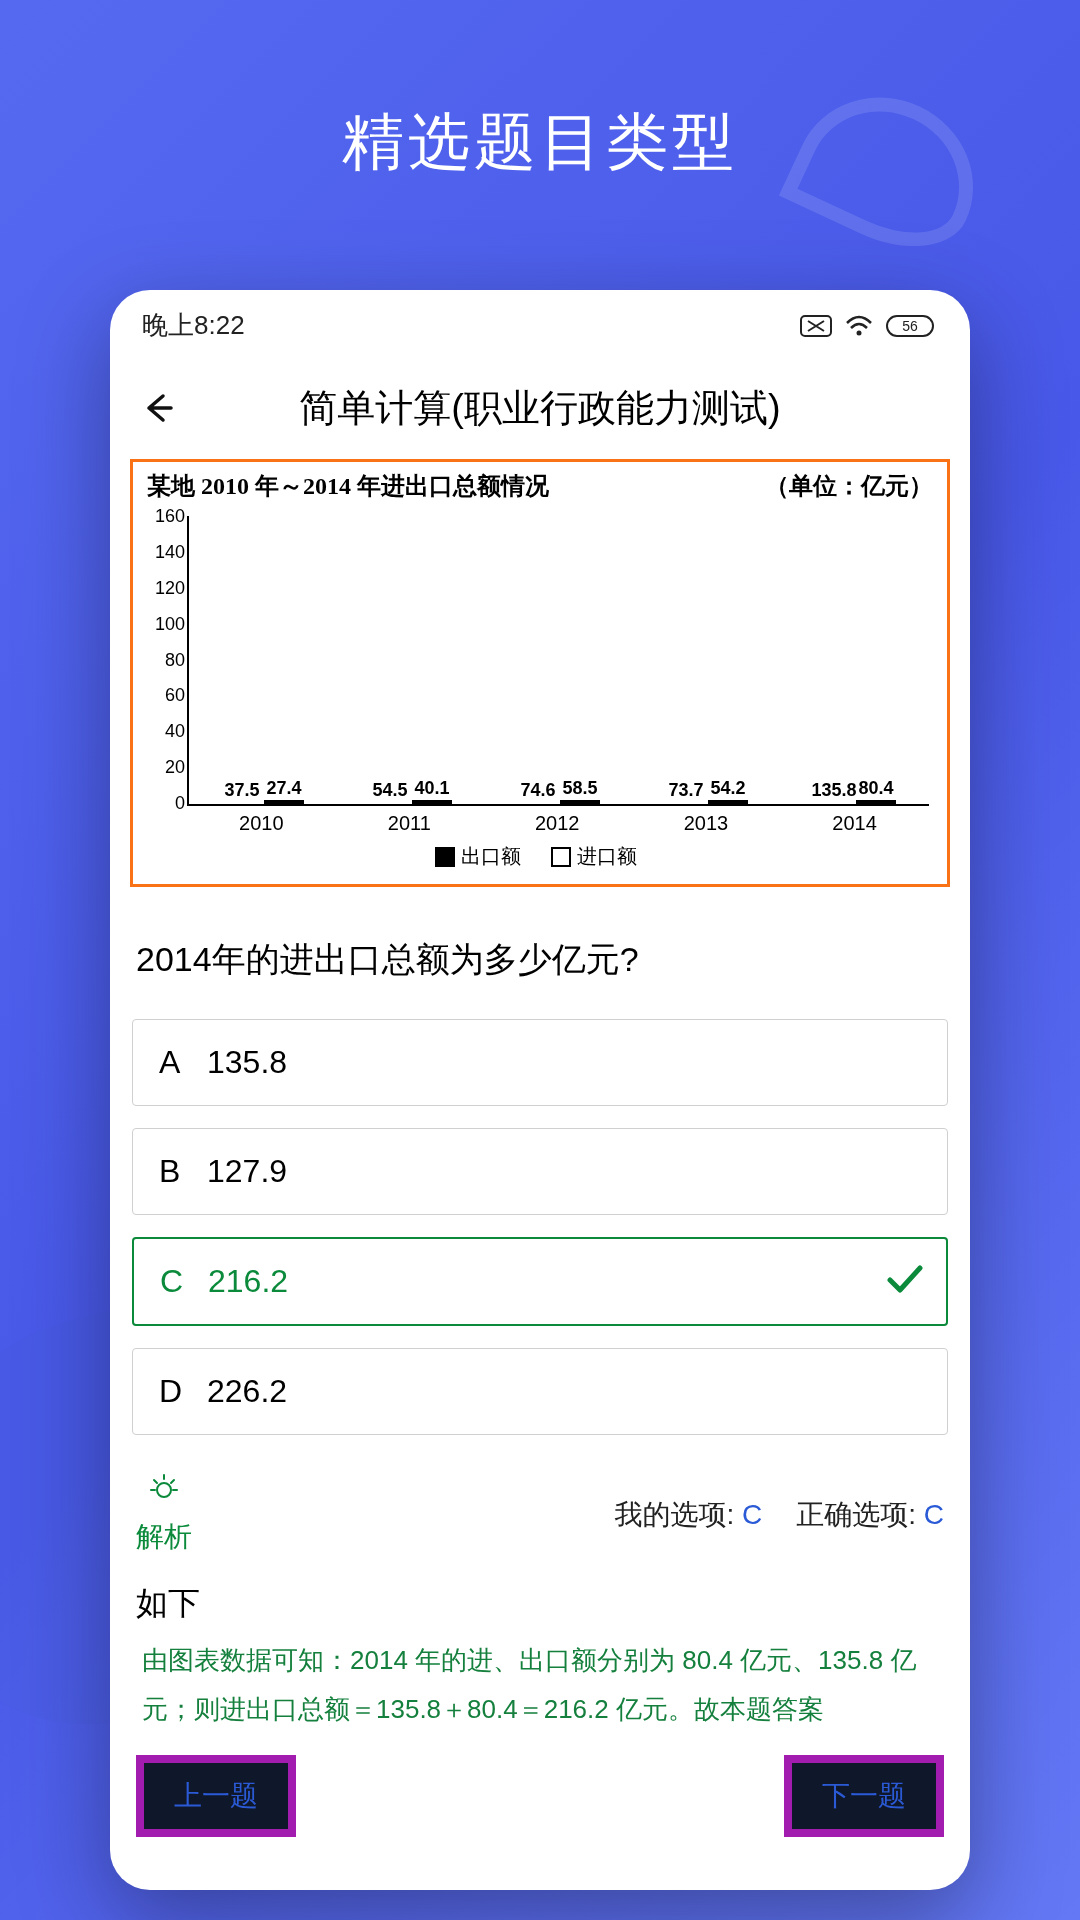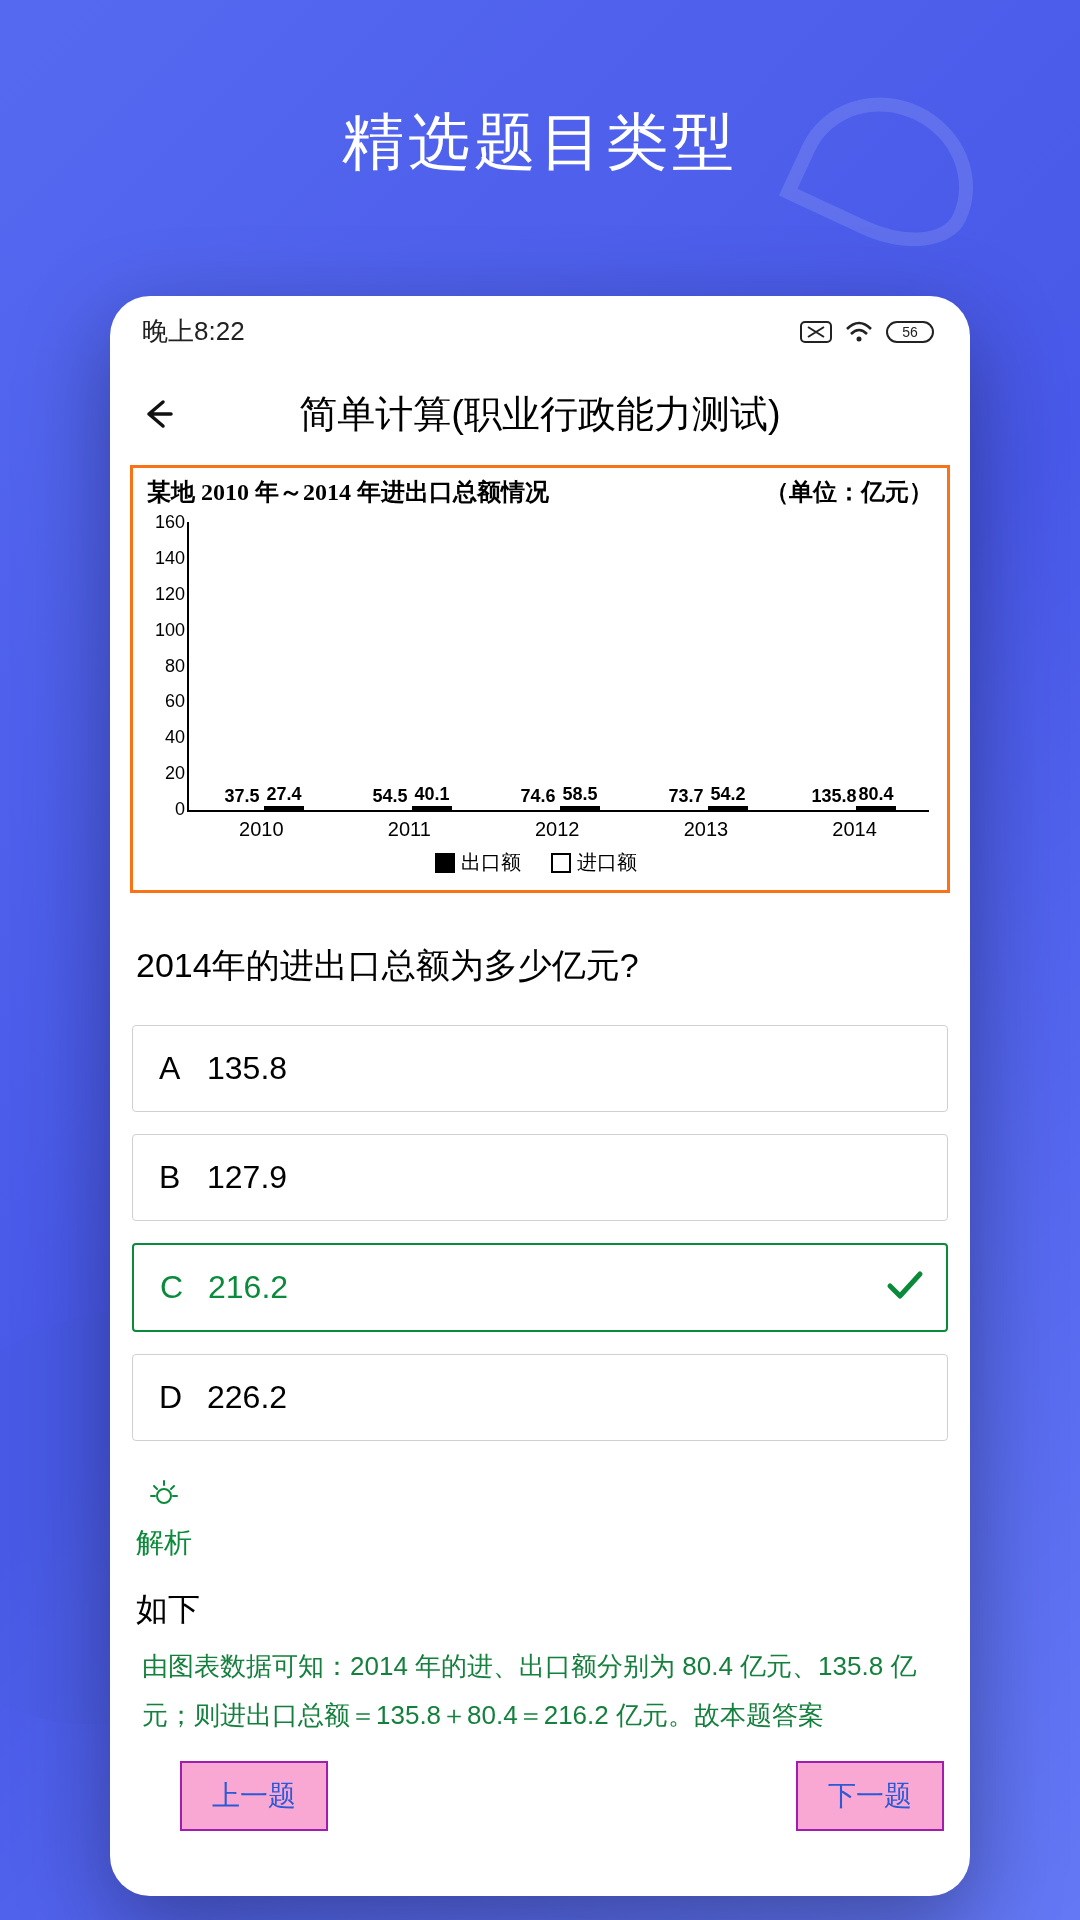--- a/index.html
+++ b/index.html
@@ -30,21 +30,21 @@
     .page-title {
       color: #fff;
       font-size: 62px;
       font-weight: 500;
       text-align: center;
       padding-top: 100px;
       letter-spacing: 4px;
     }
     .phone {
       position: absolute;
-      top: 296px;
+      top: 290px;
       left: 50%;
       transform: translateX(-50%);
       width: 860px;
       height: 1600px;
       background: #fff;
       border-radius: 40px;
       box-shadow: 0 30px 90px rgba(0,0,0,0.35);
       overflow: hidden;
       padding: 0;
     }
@@ -211,26 +211,25 @@
       line-height: 1.9;
       padding: 4px 32px 0;
       color: #15803d;
     }
     .footer-btns {
       display: flex;
       justify-content: space-between;
       padding: 20px 26px 0;
     }
     .nav-btn {
-      border: 2px solid #a21caf;
+      border: 8px solid #a21caf;
       color: #2b5ad6;
       font-size: 28px;
       padding: 14px 30px;
-      background: #f9a8d4;
-      margin-left: 44px;
+      background: #0f172a;
     }
   </style>
 </head>
 <body>
 
 <div class="bg-shape1"></div>
 <div class="bg-shape2"></div>
 
 <div class="page-title">精选题目类型</div>
 
@@ -378,20 +377,30 @@
   <div class="analysis-row">
     <div class="analysis-left">
       <span>
         <svg width="30" height="30" viewBox="0 0 30 30">
             <circle cx="15" cy="17" r="7" fill="none" stroke="#0a8a3a" stroke-width="2"></circle>
             <path d="M15 2 L15 6 M5 7 L8 10 M25 7 L22 10 M2 17 L6 17 M28 17 L24 17" stroke="#0a8a3a" stroke-width="2" stroke-linecap="round"></path>
           </svg>
       </span>
       <span>解析</span>
     </div>
+    <div class="analysis-right">
+      <span>
+        <span class="ans-label">我的选项:</span>
+        <span style="font-weight:500;">C</span>
+      </span>
+      <span>
+        <span class="ans-label">正确选项:</span>
+        <span style="font-weight:500;">C</span>
+      </span>
+    </div>
   </div>
 
   <div class="explain-head">如下</div>
   <div class="explain-body">由图表数据可知：2014 年的进、出口额分别为 80.4 亿元、135.8 亿元；则进出口总额＝135.8＋80.4＝216.2 亿元。故本题答案</div>
 
   <div class="footer-btns">
     <button class="nav-btn">上一题</button>
     <button class="nav-btn">下一题</button>
   </div>
 

